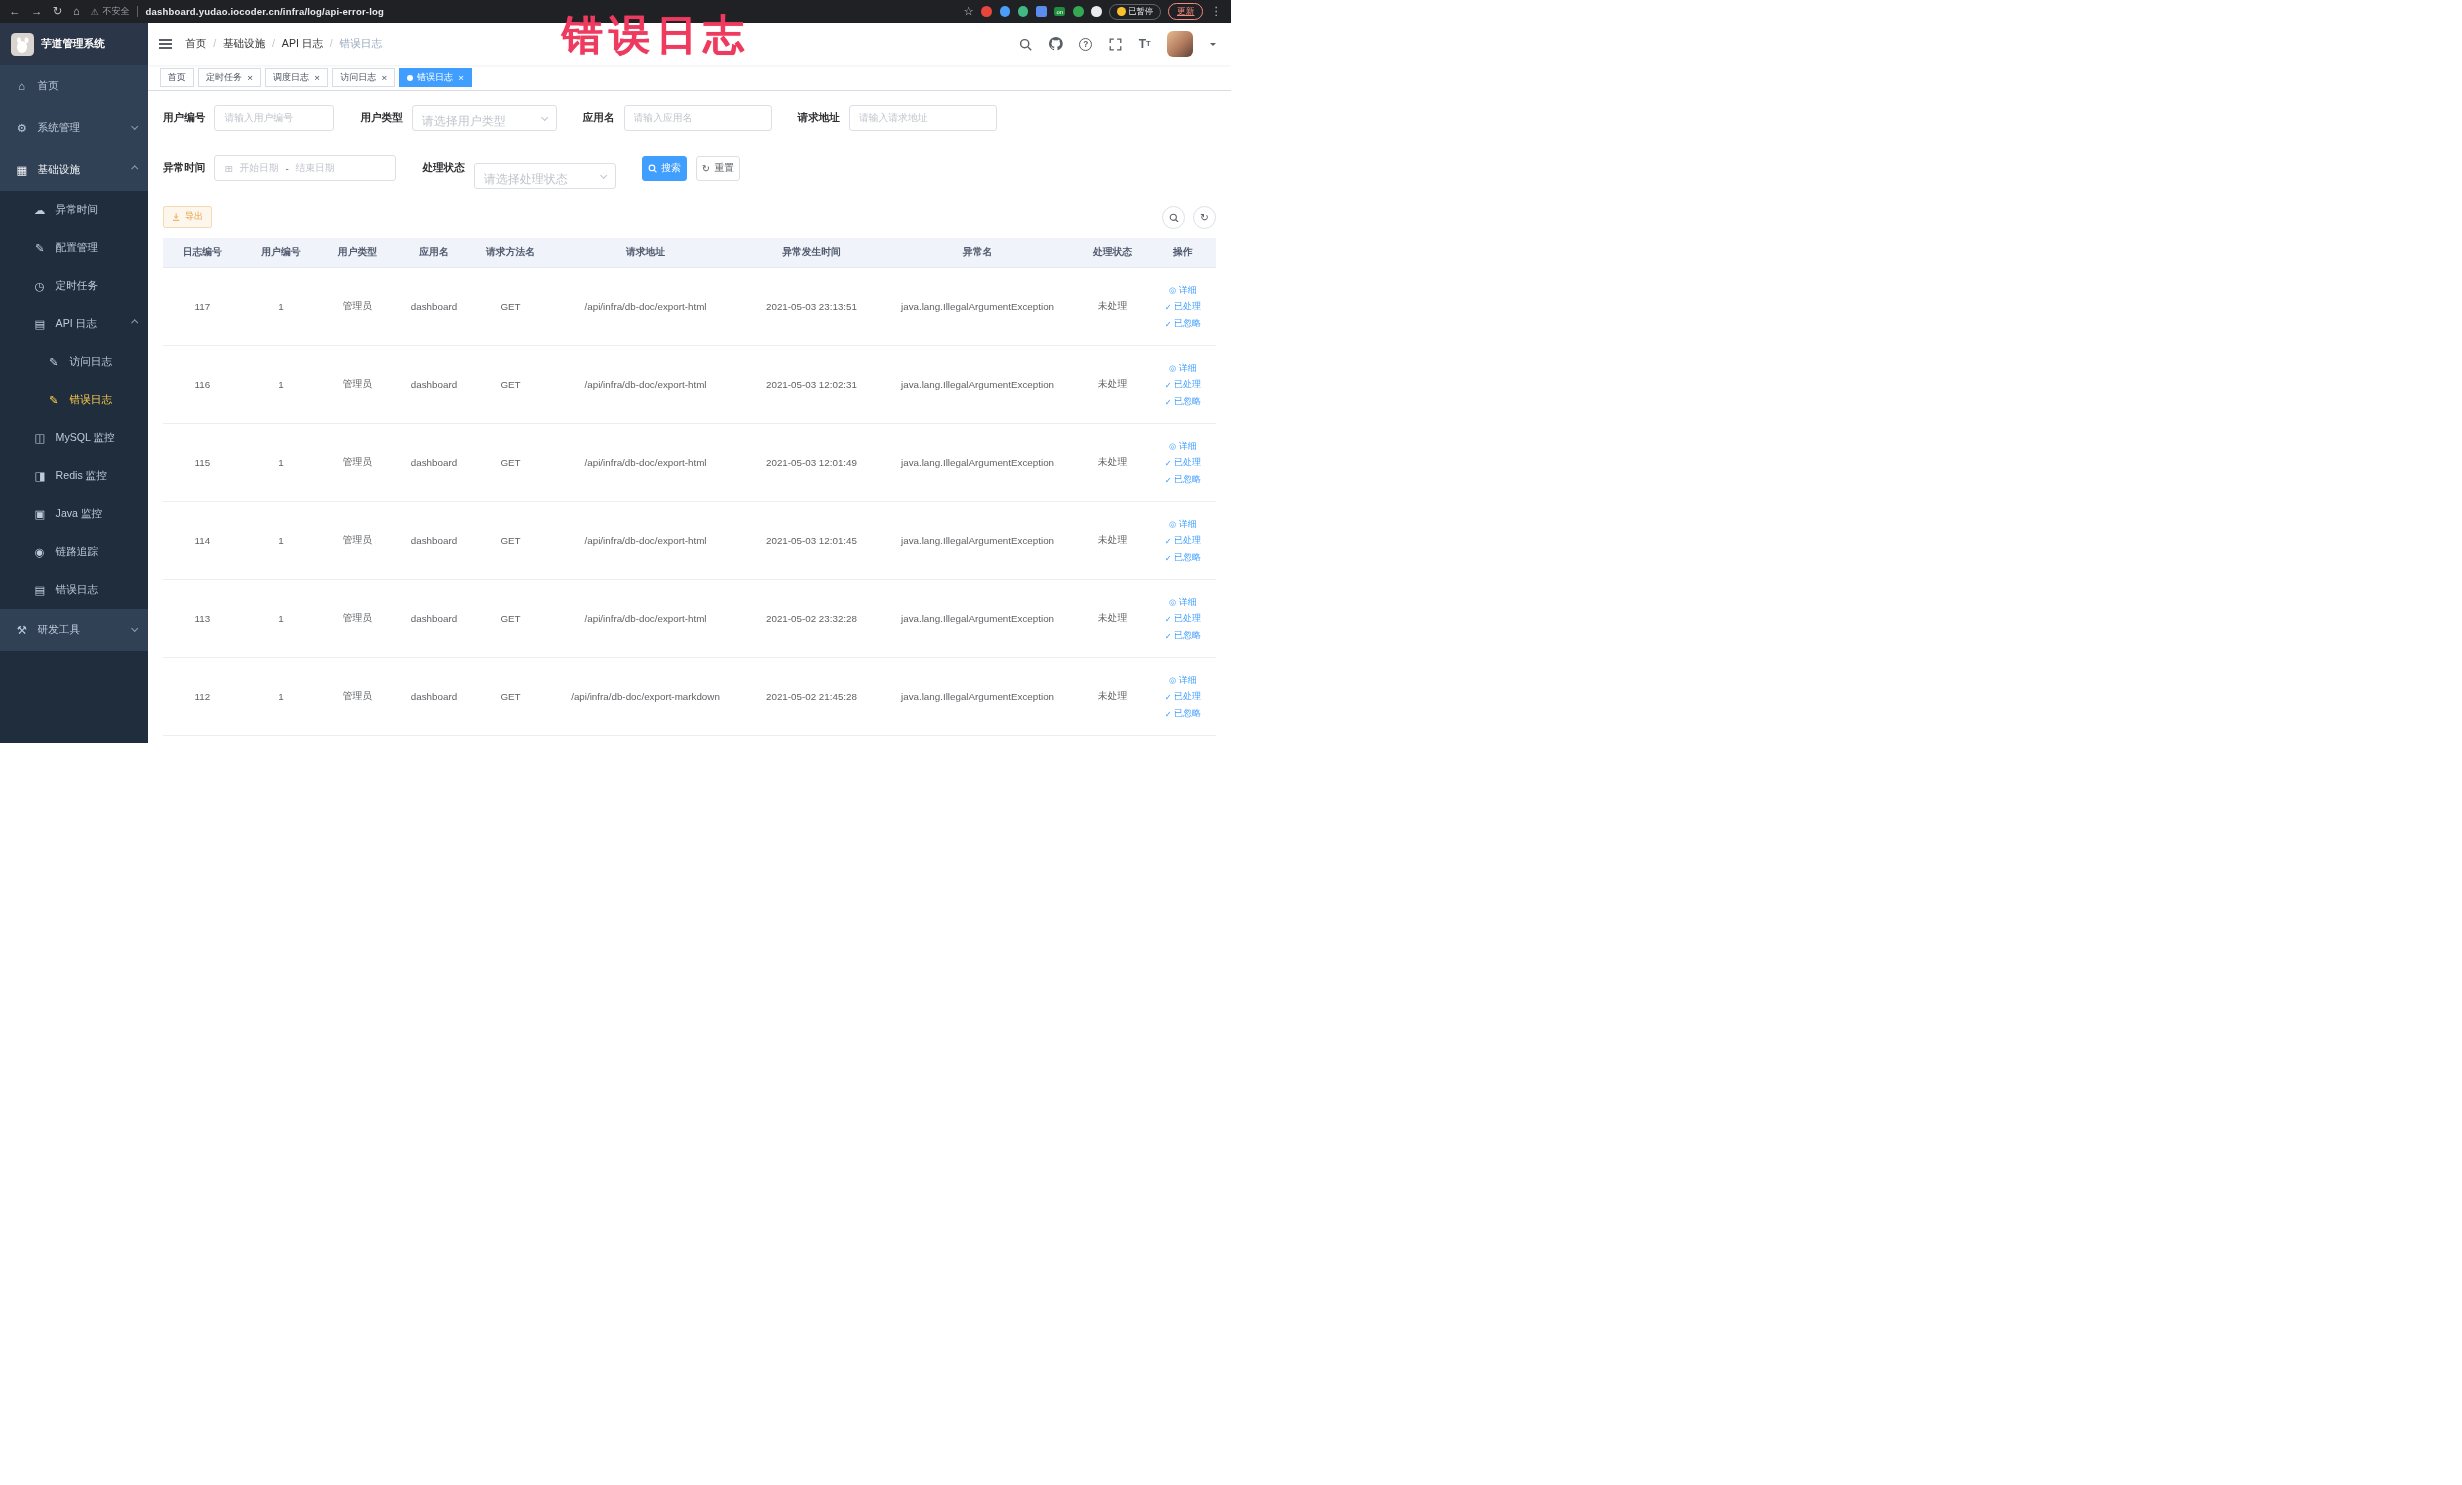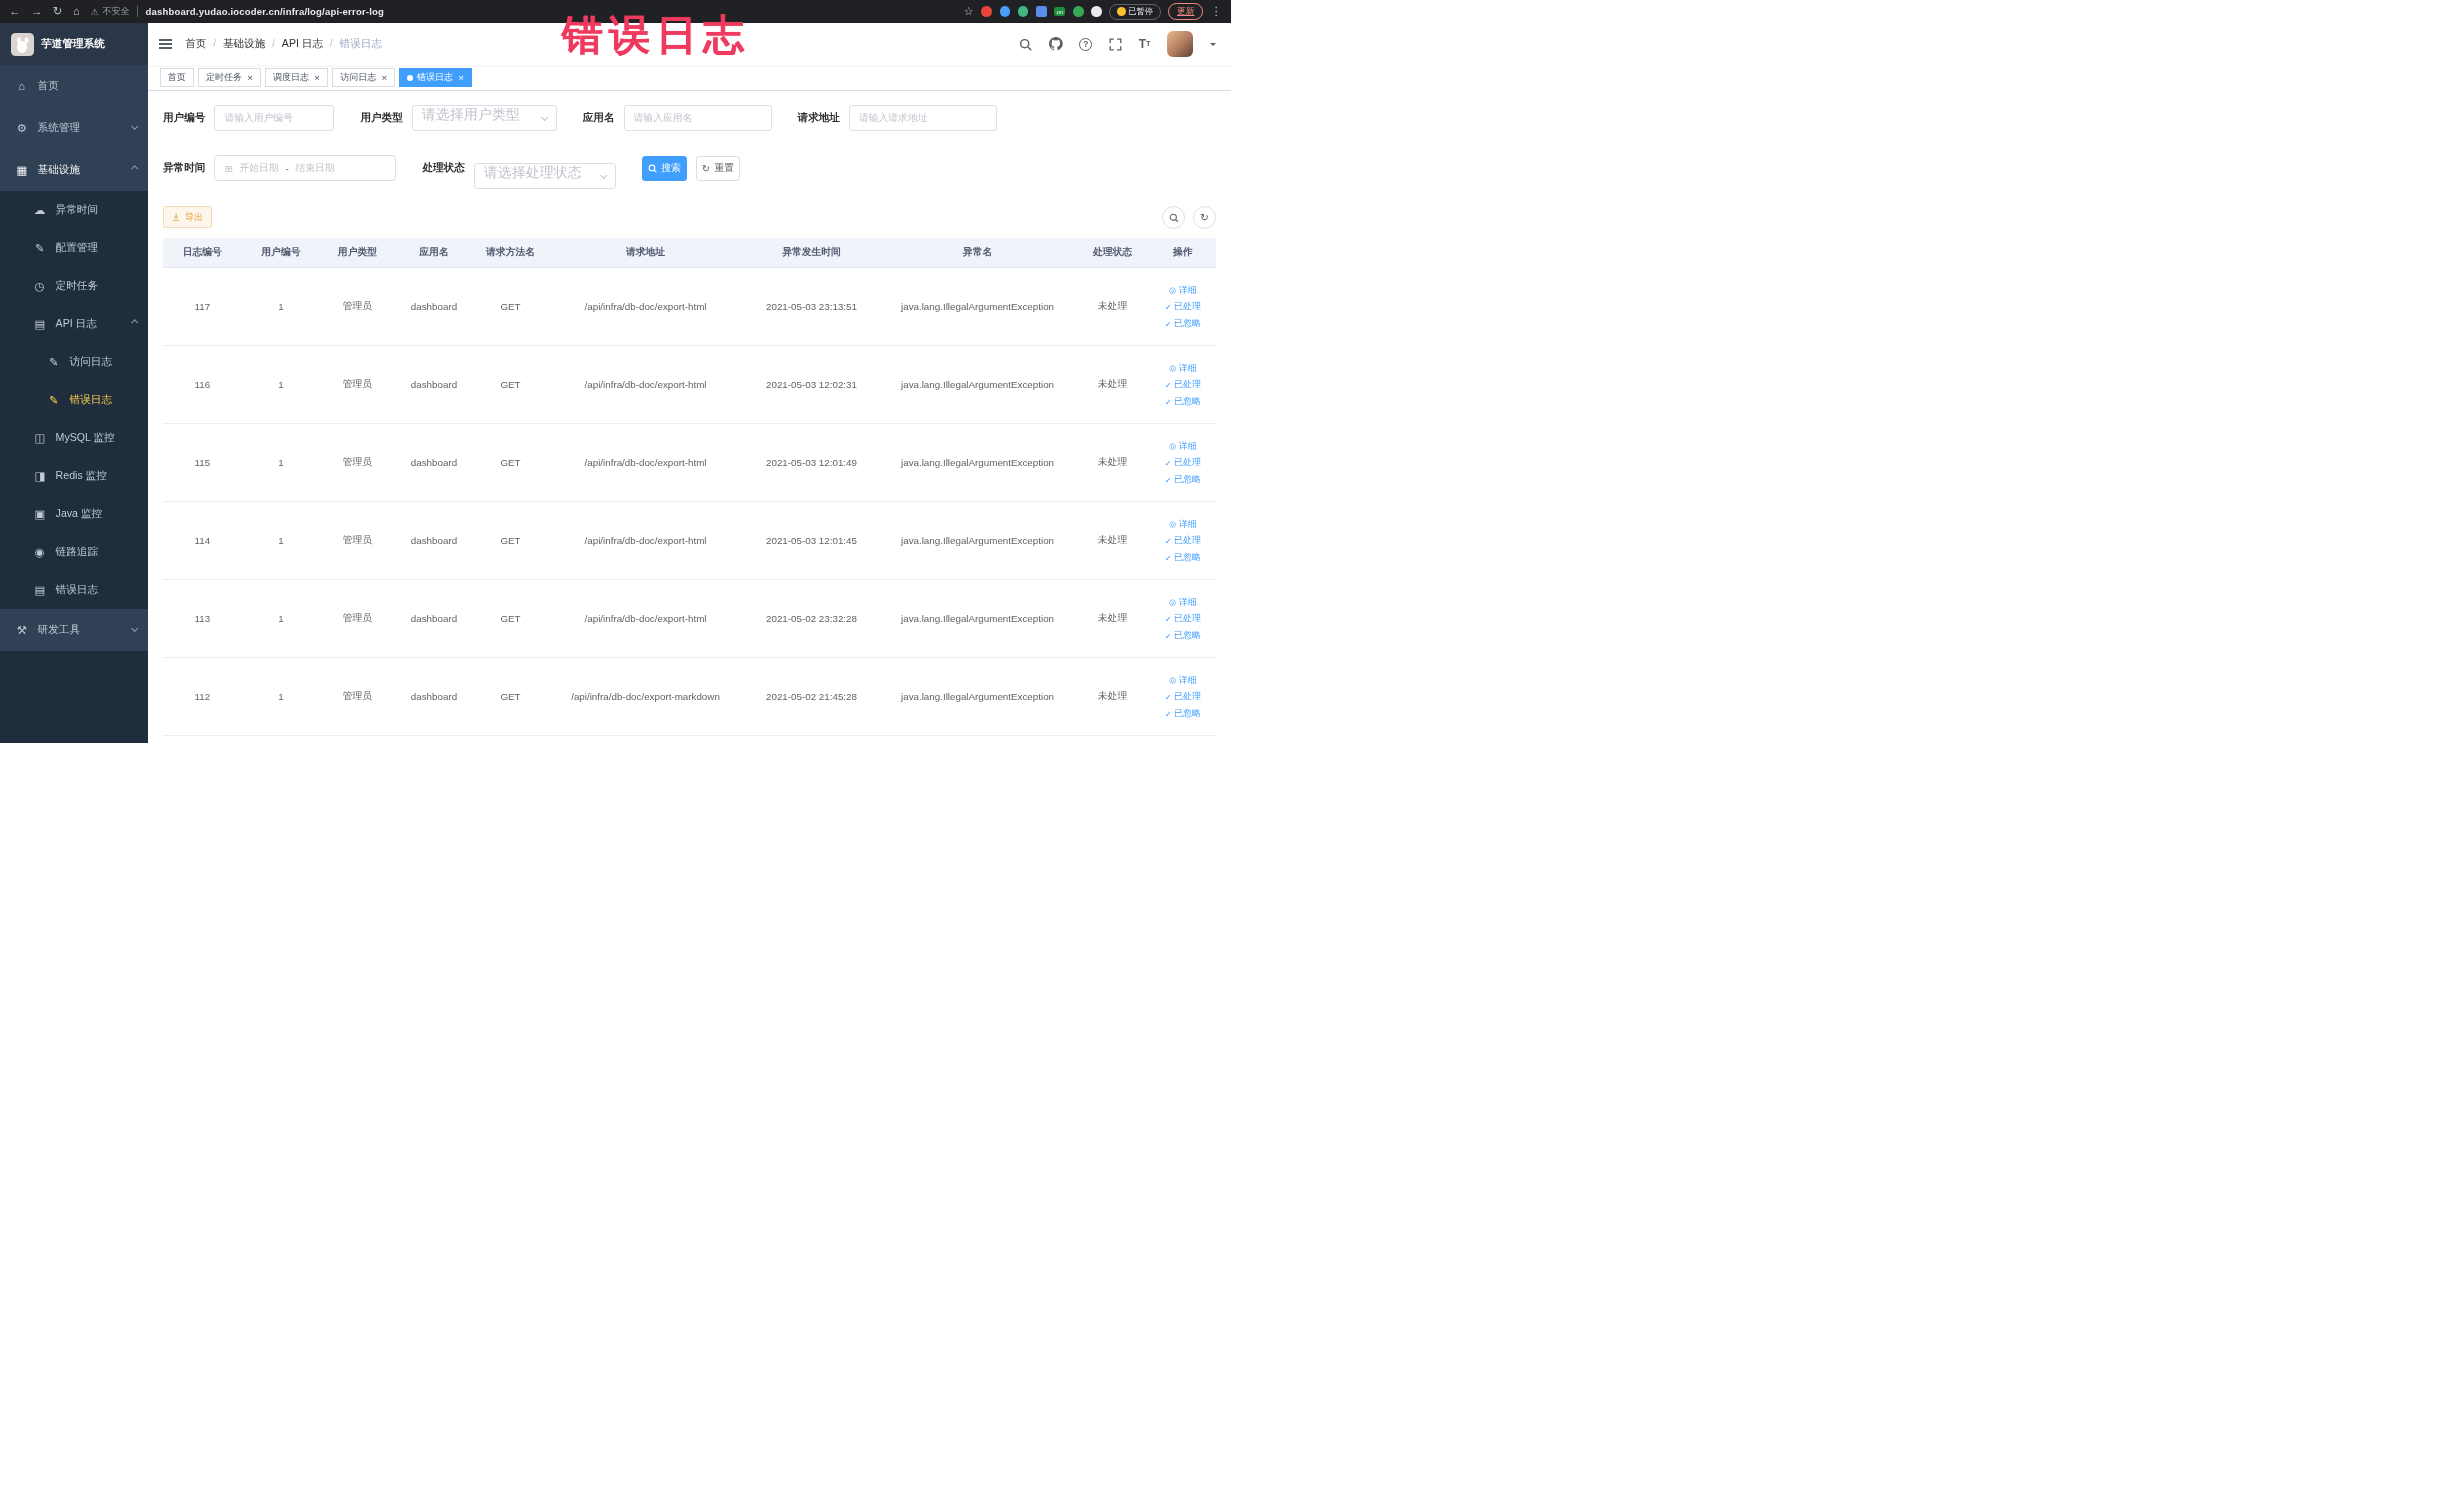--- a/index.html
+++ b/index.html
@@ -68,28 +68,28 @@
   .tag.active{background:#409eff;border-color:#409eff;color:#fff;}
   .tag .x{font-size:9.8px;line-height:1;margin-left:1.5px;cursor:pointer;}
 
   
   .content{flex:1;padding:13.6px 15px 0;overflow:hidden;}
   .f-row{display:flex;align-items:center;margin-bottom:16.7px;}
   .f-item{display:flex;align-items:center;margin-right:26px;}
   .f-label{font-size:10.6px;font-weight:bold;color:#303133;margin-right:9px;white-space:nowrap;}
   .inp{height:26px;border:0.8px solid #dcdfe6;border-radius:3px;padding:0 9px;font-size:9.8px;color:#606266;outline:none;font-family:inherit;}
   .inp::placeholder{color:#c0c4cc;}
-  .sel{position:relative;display:flex;align-items:flex-start;height:26px;border:0.8px solid #dcdfe6;border-radius:3px;padding:0 23px 0 9px;font-size:14px;color:#c0c4cc;background:#fff;cursor:pointer;}
+  .sel{position:relative;display:flex;align-items:flex-end;height:26px;border:0.8px solid #dcdfe6;border-radius:3px;padding:0 23px 0 9px;font-size:12px;color:#c0c4cc;background:#fff;cursor:pointer;}
   .sel-caret{position:absolute;right:8.3px;top:9px;width:5.3px;height:5.3px;border-right:1.1px solid #c0c4cc;border-bottom:1.1px solid #c0c4cc;transform:rotate(45deg);}
   .drange{display:flex;align-items:center;gap:6.8px;height:26px;border:0.8px solid #dcdfe6;border-radius:3px;padding:0 9px;font-size:9.8px;color:#c0c4cc;width:182px;cursor:pointer;}
   .btn{display:inline-flex;align-items:center;gap:4.5px;height:25px;padding:0 5px;border-radius:3px;font-size:9.8px;cursor:pointer;border:0.8px solid #dcdfe6;background:#fff;color:#606266;font-family:inherit;}
   .btn.primary{background:#409eff;border-color:#409eff;color:#fff;}
   .btn.sm-warn{height:22px;padding:0 8.3px;font-size:9px;background:#fdf6ec;border-color:#f5dab1;color:#e6a23c;border-radius:2.3px;}
   .btn + .btn{margin-left:9px;}
-  .toolbar{display:flex;align-items:center;margin-bottom:9px;}
+  .toolbar{display:flex;margin-bottom:9px;}
   .tool-right{margin-left:auto;display:flex;gap:7.6px;}
   .circ{width:23px;height:23px;border-radius:50%;border:0.8px solid #dcdfe6;background:#fff;display:flex;align-items:center;justify-content:center;color:#606266;font-size:10.6px;cursor:pointer;}
 
   
   table{width:100%;border-collapse:collapse;table-layout:fixed;}
   th{height:30px;background:#f0f4fa;font-size:9.8px;font-weight:bold;color:#515a6e;border-bottom:0.8px solid #e3eaf2;text-align:center;padding:0 3px;}
   td{height:78px;text-align:center;font-size:9.8px;color:#606266;border-bottom:0.8px solid #ebeef5;padding:0 3px;word-break:break-all;}
   .acts{display:flex;flex-direction:column;align-items:center;gap:3.8px;}
   .act{color:#409eff;font-size:9px;display:flex;align-items:center;gap:2.3px;cursor:pointer;white-space:nowrap;}
   .act .aic{font-size:8.3px;}

